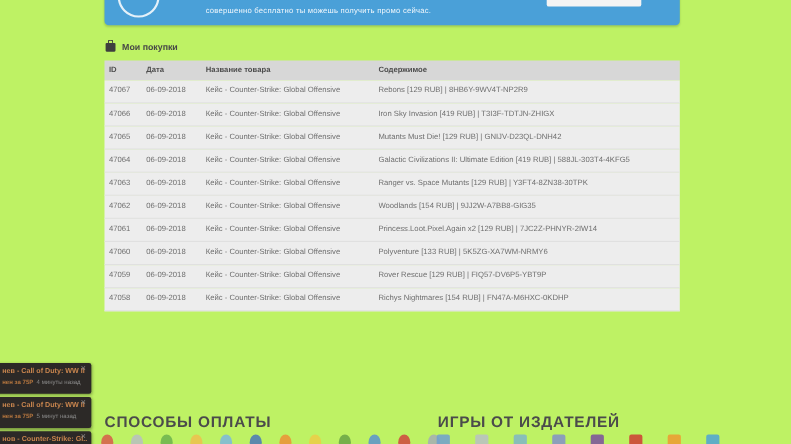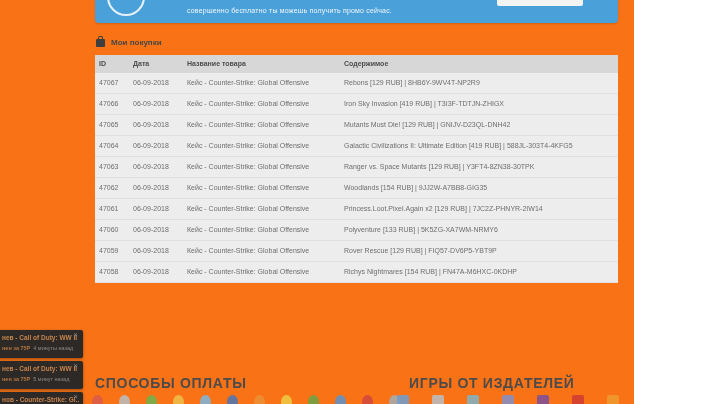--- a/index.html
+++ b/index.html
@@ -1,16 +1,16 @@
 <!DOCTYPE html>
 <html><head>
 <meta charset="utf-8">
 <style>
   html,body{margin:0;padding:0;}
-  .stage{position:relative;width:634px;height:404px;overflow:hidden;background:#f97316;
+  .stage{position:relative;width:719px;height:404px;overflow:hidden;background:#bef264;
          font-family:"Liberation Sans",sans-serif;-webkit-font-smoothing:antialiased;}
 
   
   .banner{position:absolute;left:95px;top:-10px;width:523px;height:33px;background:#4aa0d8;
           border-radius:4px;box-shadow:0 1px 2px rgba(0,0,0,.15);}
   .banner-circle{position:absolute;left:12px;top:-12px;width:34px;height:34px;border:2px solid rgba(255,255,255,.85);
           border-radius:50%;}
   .banner-text{position:absolute;left:92px;top:17px;font-size:7px;color:#f0f7fc;letter-spacing:.2px;white-space:nowrap;}
   .banner-btn{position:absolute;left:402px;top:-4px;width:86px;height:20px;background:#f4f4f4;
           border:none;border-radius:2px;}
@@ -26,21 +26,21 @@
   .table{position:absolute;left:95px;top:55px;width:523px;font-size:7px;color:#6e6e6e;}
   .t-head{display:flex;background:#d7d7d7;height:18px;line-height:18px;font-weight:700;color:#4d4d4d;}
   .t-row{display:flex;background:#ededed;height:20px;line-height:20px;border-bottom:1px solid #e0e0e0;white-space:nowrap;}
   .c-id{width:38px;padding-left:4px;box-sizing:border-box;}
   .c-date{width:54px;}
   .c-name{width:157px;}
   .c-content{flex:1;overflow:hidden;}
 
   
   .footer-h{position:absolute;top:375px;font-size:14px;font-weight:700;letter-spacing:.7px;color:#4b4b4b;}
-  .fh-pay{left:95px;} .fh-pub{left:409px;}
+  .fh-pay{left:95px;} .fh-pub{left:398px;}
   .icons-row{position:absolute;top:395px;display:flex;}
   .icons-pay{left:92px;gap:16px;} .icons-pub{left:397px;gap:23px;}
   .p-icon{width:11px;height:14px;border-radius:50%;opacity:.85;}
   .pub-icon{width:12px;height:14px;border-radius:2px;opacity:.85;}
 
   
   .toast{position:absolute;left:-120px;width:203px;height:28px;background:#2c2927;border-radius:2px;
          box-shadow:0 1px 3px rgba(0,0,0,.4);}
   .toast-title{position:absolute;left:122px;top:4px;font-size:6.5px;font-weight:700;color:#c8854e;white-space:nowrap;}
   .toast-sub{position:absolute;left:122px;top:15px;font-size:5.5px;white-space:nowrap;}

